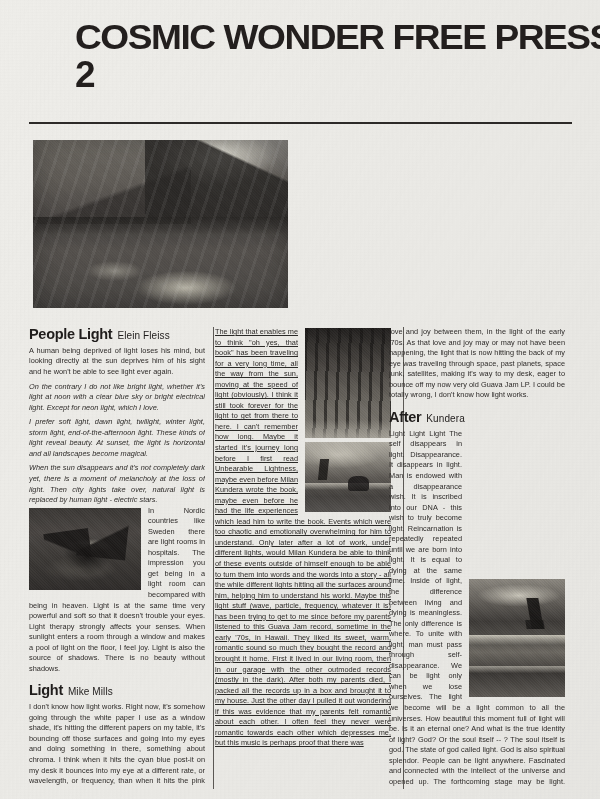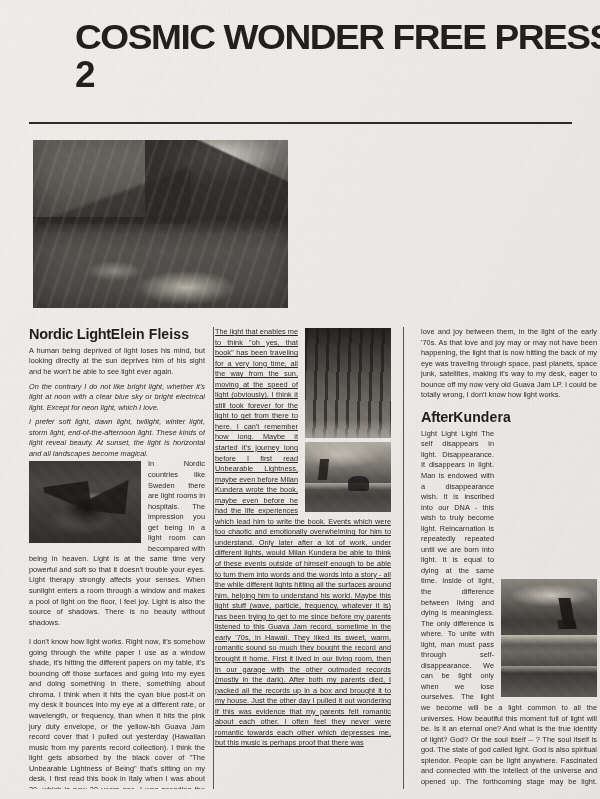--- a/index.html
+++ b/index.html
@@ -115,43 +115,44 @@
     height: 462px;
   }
   .col {
     position: absolute;
     top: 0;
     height: 462px;
     overflow: hidden;
   }
   .col-1 { left: 0px;   width: 176px; }
   .col-2 { left: 186px; width: 176px; text-decoration: underline; }
-  .col-3 { left: 392px; width: 176px; }
+  .col-3 { left: 360px; width: 176px; }
   .col-divider {
     position: absolute;
     top: 0;
     width: 1px;
     height: 462px;
     background: #5d5a56;
   }
   .div-1 { left: 184px; }
   .div-2 { left: 374px; }
 
   h2.sec {
     margin: 0 0 3px 0;
     font-size: 14.5px;
     font-weight: 700;
     letter-spacing: -0.3px;
     color: #201d1c;
     line-height: 1.1;
   }
   h2.sec .byline {
-    font-size: 14px;
-    font-weight: 700;
+    font-size: 10px;
+    font-weight: 400;
     letter-spacing: 0.1px;
+    margin-left: 5px;
     color: #201d1c;
   }
   p.body {
     margin: 0;
     font-size: 7.35px;
     line-height: 10.55px;
     text-align: justify;
     text-justify: inter-word;
     letter-spacing: 0.02px;
     color: #2e2b29;
@@ -294,35 +295,39 @@
     <div class="grain"></div>
   </div>
 
   <div class="body-area">
 
     <div class="col-divider div-1"></div>
     <div class="col-divider div-2"></div>
 
     <div class="col col-1">
       <h2 class="sec">
-        <span>Nordic Light</span><span class="byline">Elein Fleiss</span>
+        <span>People Light</span><span class="byline">Elein Fleiss</span>
       </h2>
       <p class="body">A human being deprived of light loses his mind, but looking directly at the sun deprives him of his sight and he won't be able to see light ever again.</p>
       <p class="body">On the contrary I do not like bright light, whether it's light at noon with a clear blue sky or bright electrical light. Except for neon light, which I love.</p>
       <p class="body">I prefer soft light, dawn light, twilight, winter light, storm light, end-of-the-afternoon light. These kinds of light reveal beauty. At sunset, the light is horizontal and all landscapes become magical.</p>
+      <p class="body">When the sun disappears and it's not completely dark yet, there is a moment of melancholy at the loss of light. Then city lights take over, natural light is replaced by human light - electric stars.</p>
       <div class="photo-left-wrap">
         <div class="ph ph-bird">
           <div class="wing-l"></div>
           <div class="wing-r"></div>
           <div class="body-dark"></div>
           <div class="grain"></div>
         </div>
       </div>
       <p class="body">In Nordic countries like Sweden there are light rooms in hospitals. The impression you get being in a light room can becompared with being in heaven. Light is at the same time very powerful and soft so that it doesn't trouble your eyes. Light therapy strongly affects your senses. When sunlight enters a room through a window and makes a pool of light on the floor, I feel joy. Light is also the source of shadows. There is no beauty without shadows.</p>
       <div class="gap"></div>
+      <h2 class="sec">
+        <span>Light</span><span class="byline">Mike Mills</span>
+      </h2>
       <p class="body">I don't know how light works. Right now, it's somehow going through the white paper I use as a window shade, it's hitting the different papers on my table, it's bouncing off those surfaces and going into my eyes and doing something in there, something about chroma. I think when it hits the cyan blue post-it on my desk it bounces into my eye at a different rate, or wavelength, or frequency, than when it hits the pink jury duty envelope, or the yellow-ish Guava Jam record cover that I pulled out yesterday (Hawaiian music from my parents record collection). I think the light gets absorbed by the black cover of "The Unbearable Lightness of Being" that's sitting on my desk. I first read this book in Italy when I was about 20, which is now 20 years ago. I was spending the summer in a hotel populated with American models trying to make it. The light doesn't know this, it just bounces off the cover and into my eyes, and then my eyes and brain somehow make sense of these frequencies, or waves or whatever they are and my brain says - "Oh yes, that book that I read 20 years ago".</p>
     </div>
 
     <div class="col col-2">
       <div class="photo-right-wrap">
         <div class="ph ph-forest">
           <div class="trunks"></div>
           <div class="canopy"></div>
           <div class="ground"></div>
           <div class="grain"></div>

